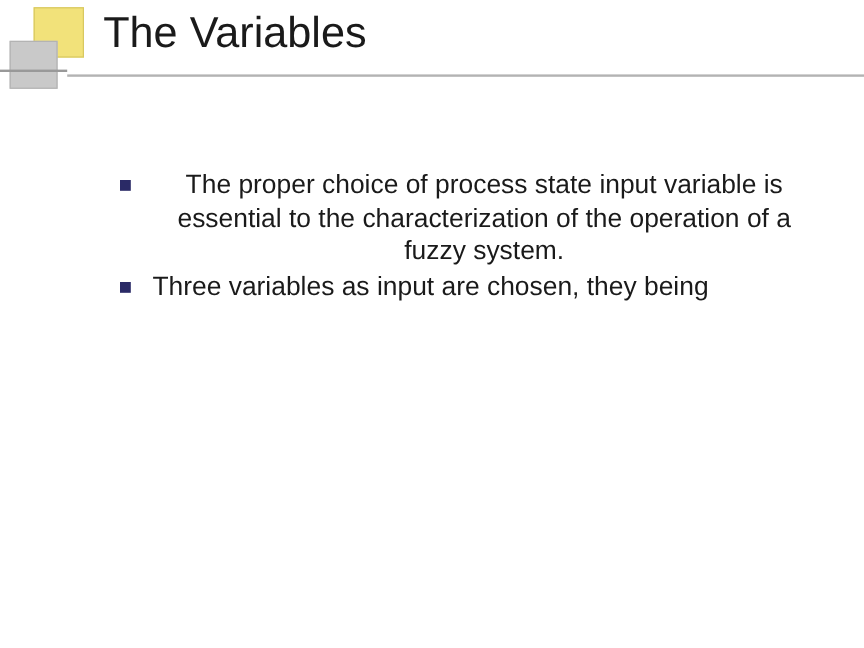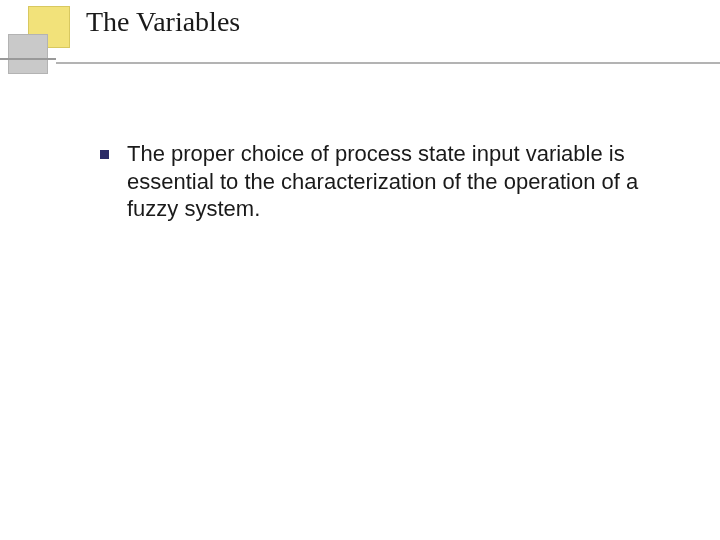--- a/index.html
+++ b/index.html
@@ -29,22 +29,22 @@
     top: 34px;
     width: 40px;
     height: 40px;
     background: #c9c9c9;
     border: 1px solid #b3b3b3;
   }
   .slide-title {
     position: absolute;
     left: 86px;
     top: 6px;
-    font-size: 28px;
-    font-family: Liberation Serif, serif;
+    font-size: 36px;
+    font-family: Liberation Sans, sans-serif;
     color: #1a1a1a;
     font-weight: 400;
     letter-spacing: 0px;
   }
   .short-line {
     position: absolute;
     left: 0;
     top: 58px;
     width: 56px;
     height: 2px;
@@ -61,20 +61,21 @@
   .content {
     position: absolute;
     left: 100px;
     top: 140px;
     width: 580px;
   }
   .bullet-item {
     display: flex;
     align-items: flex-start;
     margin-bottom: 2px;
+    text-align: center;
   }
   .bullet-marker {
     width: 9px;
     height: 9px;
     background: #2a2a66;
     margin-top: 10px;
     margin-right: 18px;
     flex-shrink: 0;
   }
   .bullet-text {
@@ -93,13 +94,17 @@
   <div class="slide-title">The Variables</div>
   <div class="short-line"></div>
   <div class="long-line"></div>
 </div>
 
 <div class="content">
   <div class="bullet-item">
     <div class="bullet-marker"></div>
     <div class="bullet-text">The proper choice of process state input variable is essential to the characterization of the operation of a fuzzy system.</div>
   </div>
+  <div class="bullet-item">
+    <div class="bullet-marker"></div>
+    <div class="bullet-text">Three variables as input are chosen, they being</div>
+  </div>
 </div>
 
 </body></html>

